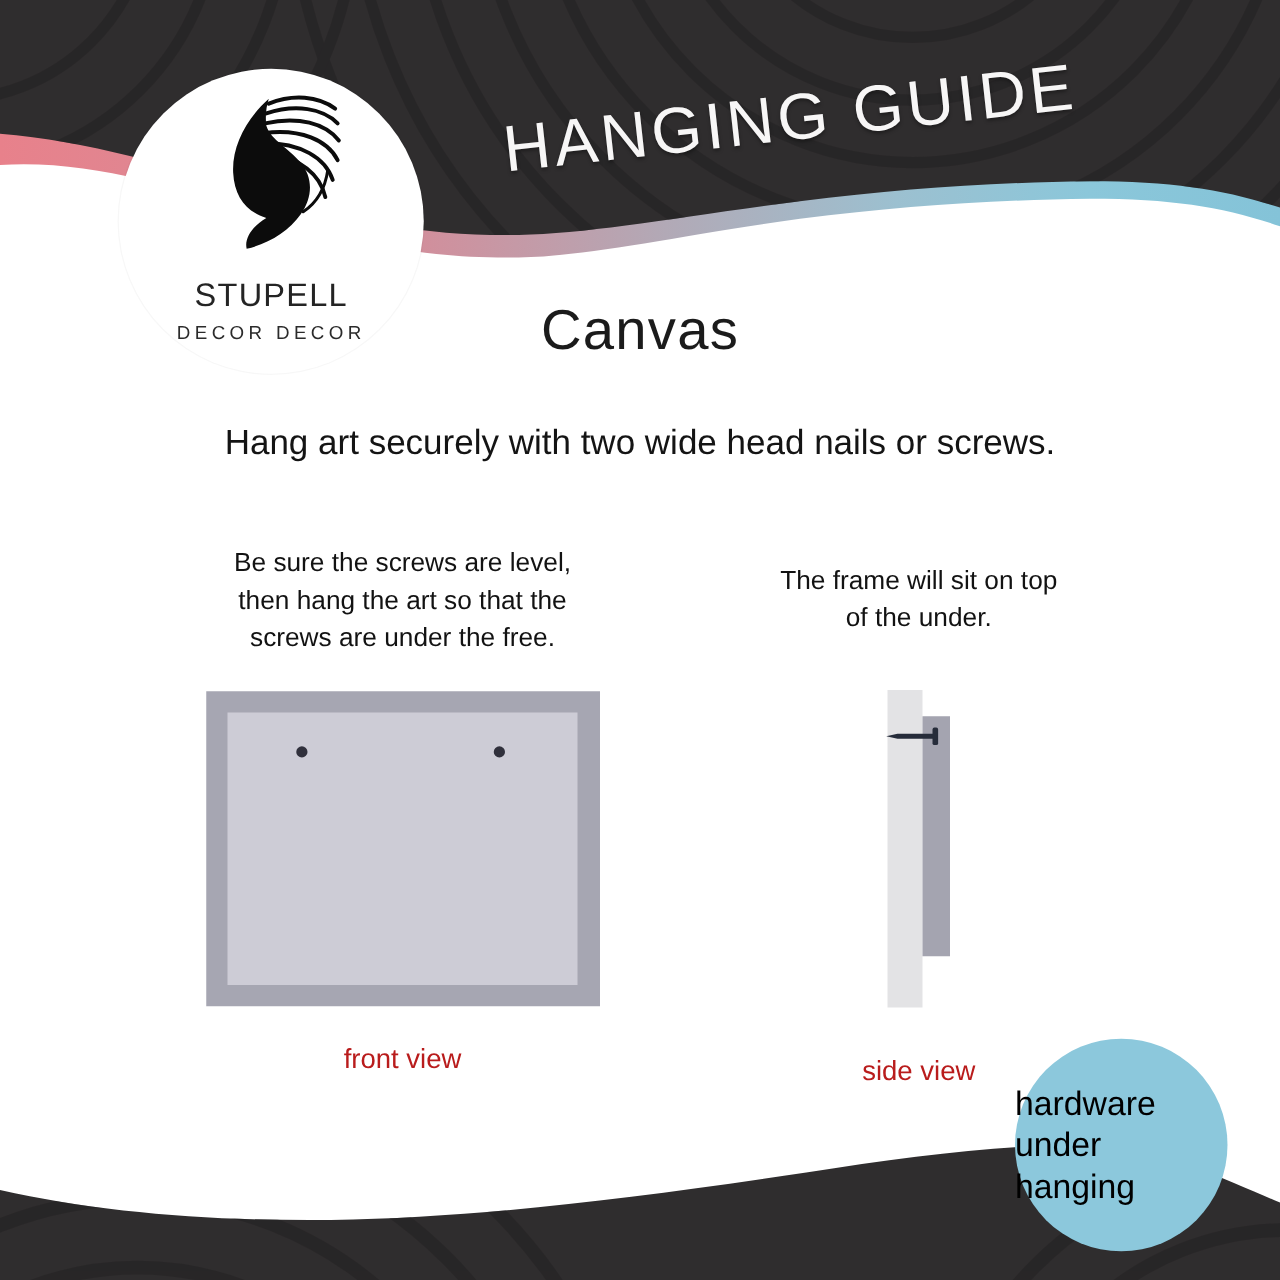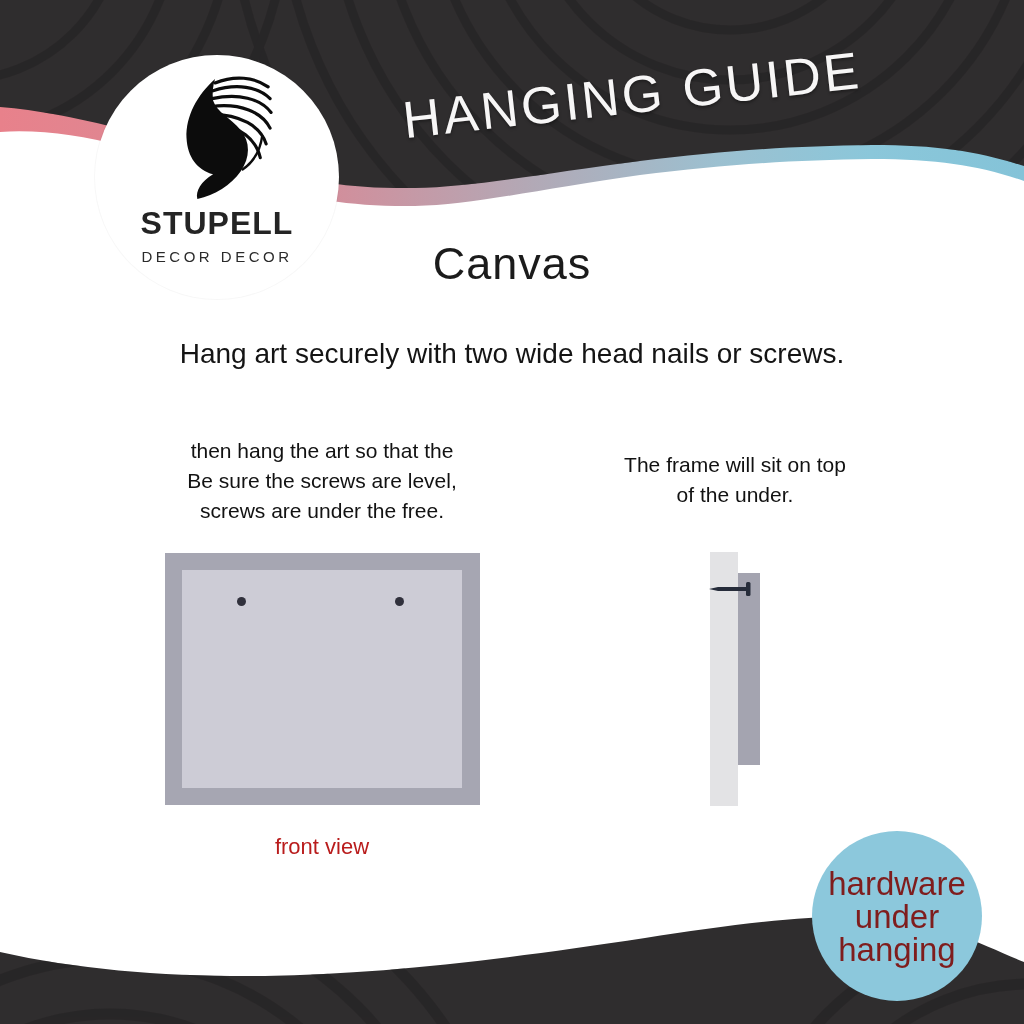--- a/index.html
+++ b/index.html
@@ -20,21 +20,21 @@
     white-space:nowrap;
   }
 
   
   #logo-circle{
     position:absolute;left:95px;top:55px;width:244px;height:244px;border-radius:50%;
     background:#ffffff;z-index:3;display:flex;flex-direction:column;align-items:center;
     box-shadow:0 0 0 1px rgba(0,0,0,0.03);
   }
   #logo-mark{margin-top:18px;}
-  #brand-name{font-size:32px;letter-spacing:1px;color:#242424;margin-top:4px;font-weight:bold;}
+  #brand-name{font-size:26px;letter-spacing:1px;color:#242424;margin-top:20px;}
   #brand-tagline{font-size:15px;letter-spacing:3.5px;color:#2b2b2b;margin-top:6px;}
 
   
   #product-type{
     position:absolute;left:0;top:238px;width:1024px;text-align:center;z-index:2;
     font-size:45px;letter-spacing:1px;color:#1b1b1b;
   }
   #instruction{
     position:absolute;left:0;top:338px;width:1024px;text-align:center;z-index:2;
     font-size:28px;font-weight:400;color:#141414;
@@ -61,22 +61,22 @@
   #side-bar-light{position:absolute;left:710px;top:552px;width:28px;height:254px;background:#e3e3e5;z-index:2;}
   #side-bar-dark{position:absolute;left:738px;top:573px;width:22px;height:192px;background:#a4a4b0;z-index:2;}
   #nail-svg{position:absolute;left:706px;top:579px;z-index:3;}
 
   
   #footer-svg{position:absolute;left:0;top:824px;z-index:1;}
 
   
   #hardware-badge{
     position:absolute;left:812px;top:831px;width:170px;height:170px;border-radius:50%;
-    background:#8cc8dc;z-index:3;display:flex;flex-direction:column;align-items:center;justify-content:center;
-    color:#7f1d1d;font-size:33px;line-height:33px;text-align:center;
+    background:#8cc8dc;z-index:3;display:flex;flex-direction:column;align-items:flex-start;justify-content:center;
+    color:#000000;font-size:27px;line-height:33px;text-align:center;
   }
 </style>
 </head>
 <body>
 
 <div id="stage">
 
   <svg id="header-svg" width="1024" height="240" viewBox="0 0 1024 240">
     <defs>
       <linearGradient id="bandGrad" x1="0" y1="0" x2="1" y2="0">
@@ -125,22 +125,22 @@
       <path fill="none" stroke="#0c0c0c" stroke-width="2.4" stroke-linecap="round" d="M86,98 C98,90 104,78 106,64"></path>
     </svg>
     <div id="brand-name">STUPELL</div>
     <div id="brand-tagline">DECOR DECOR</div>
   </div>
 
   <div id="instruction">Hang art securely with two wide head nails or screws.</div>
   <div id="product-type">Canvas</div>
 
   <div id="front-note" class="note">
+    <span style="display:block">Be sure the screws are level,</span>
     <span style="display:block">then hang the art so that the</span>
-    <span style="display:block">Be sure the screws are level,</span>
     <span style="display:block">screws are under the free.</span>
   </div>
 
   <div id="side-note" class="note">
     <span style="display:block">The frame will sit on top</span>
     <span style="display:block">of the under.</span>
   </div>
 
   <div id="front-frame">
     <div id="front-canvas">
@@ -149,20 +149,21 @@
     </div>
   </div>
   <div id="front-caption" class="caption">front view</div>
 
   <div id="side-bar-light"></div>
   <div id="side-bar-dark"></div>
   <svg id="nail-svg" width="50" height="20" viewBox="0 0 50 20">
     <polygon points="3,10 12,8 41,8 41,12 12,12" fill="#262c3a"></polygon>
     <rect x="40" y="3" width="4.5" height="14" rx="1.5" fill="#262c3a"></rect>
   </svg>
+  <div id="side-caption" class="caption">side view</div>
 
   <svg id="footer-svg" width="1024" height="200" viewBox="0 0 1024 200">
     <defs>
       <clipPath id="fclip">
         <path d="M0,128 C80,146 170,153 265,152 C380,150 500,136 645,114 C730,101 810,90 875,93 C935,96 985,122 1024,138 V200 H0 Z"></path>
       </clipPath>
     </defs>
     <path fill="#2f2d2e" d="M0,128 C80,146 170,153 265,152 C380,150 500,136 645,114 C730,101 810,90 875,93 C935,96 985,122 1024,138 V200 H0 Z"></path>
     <g clip-path="url(#fclip)" fill="none" stroke="#211f20" stroke-width="11" opacity="0.45">
       <circle cx="110" cy="430" r="130"></circle>

